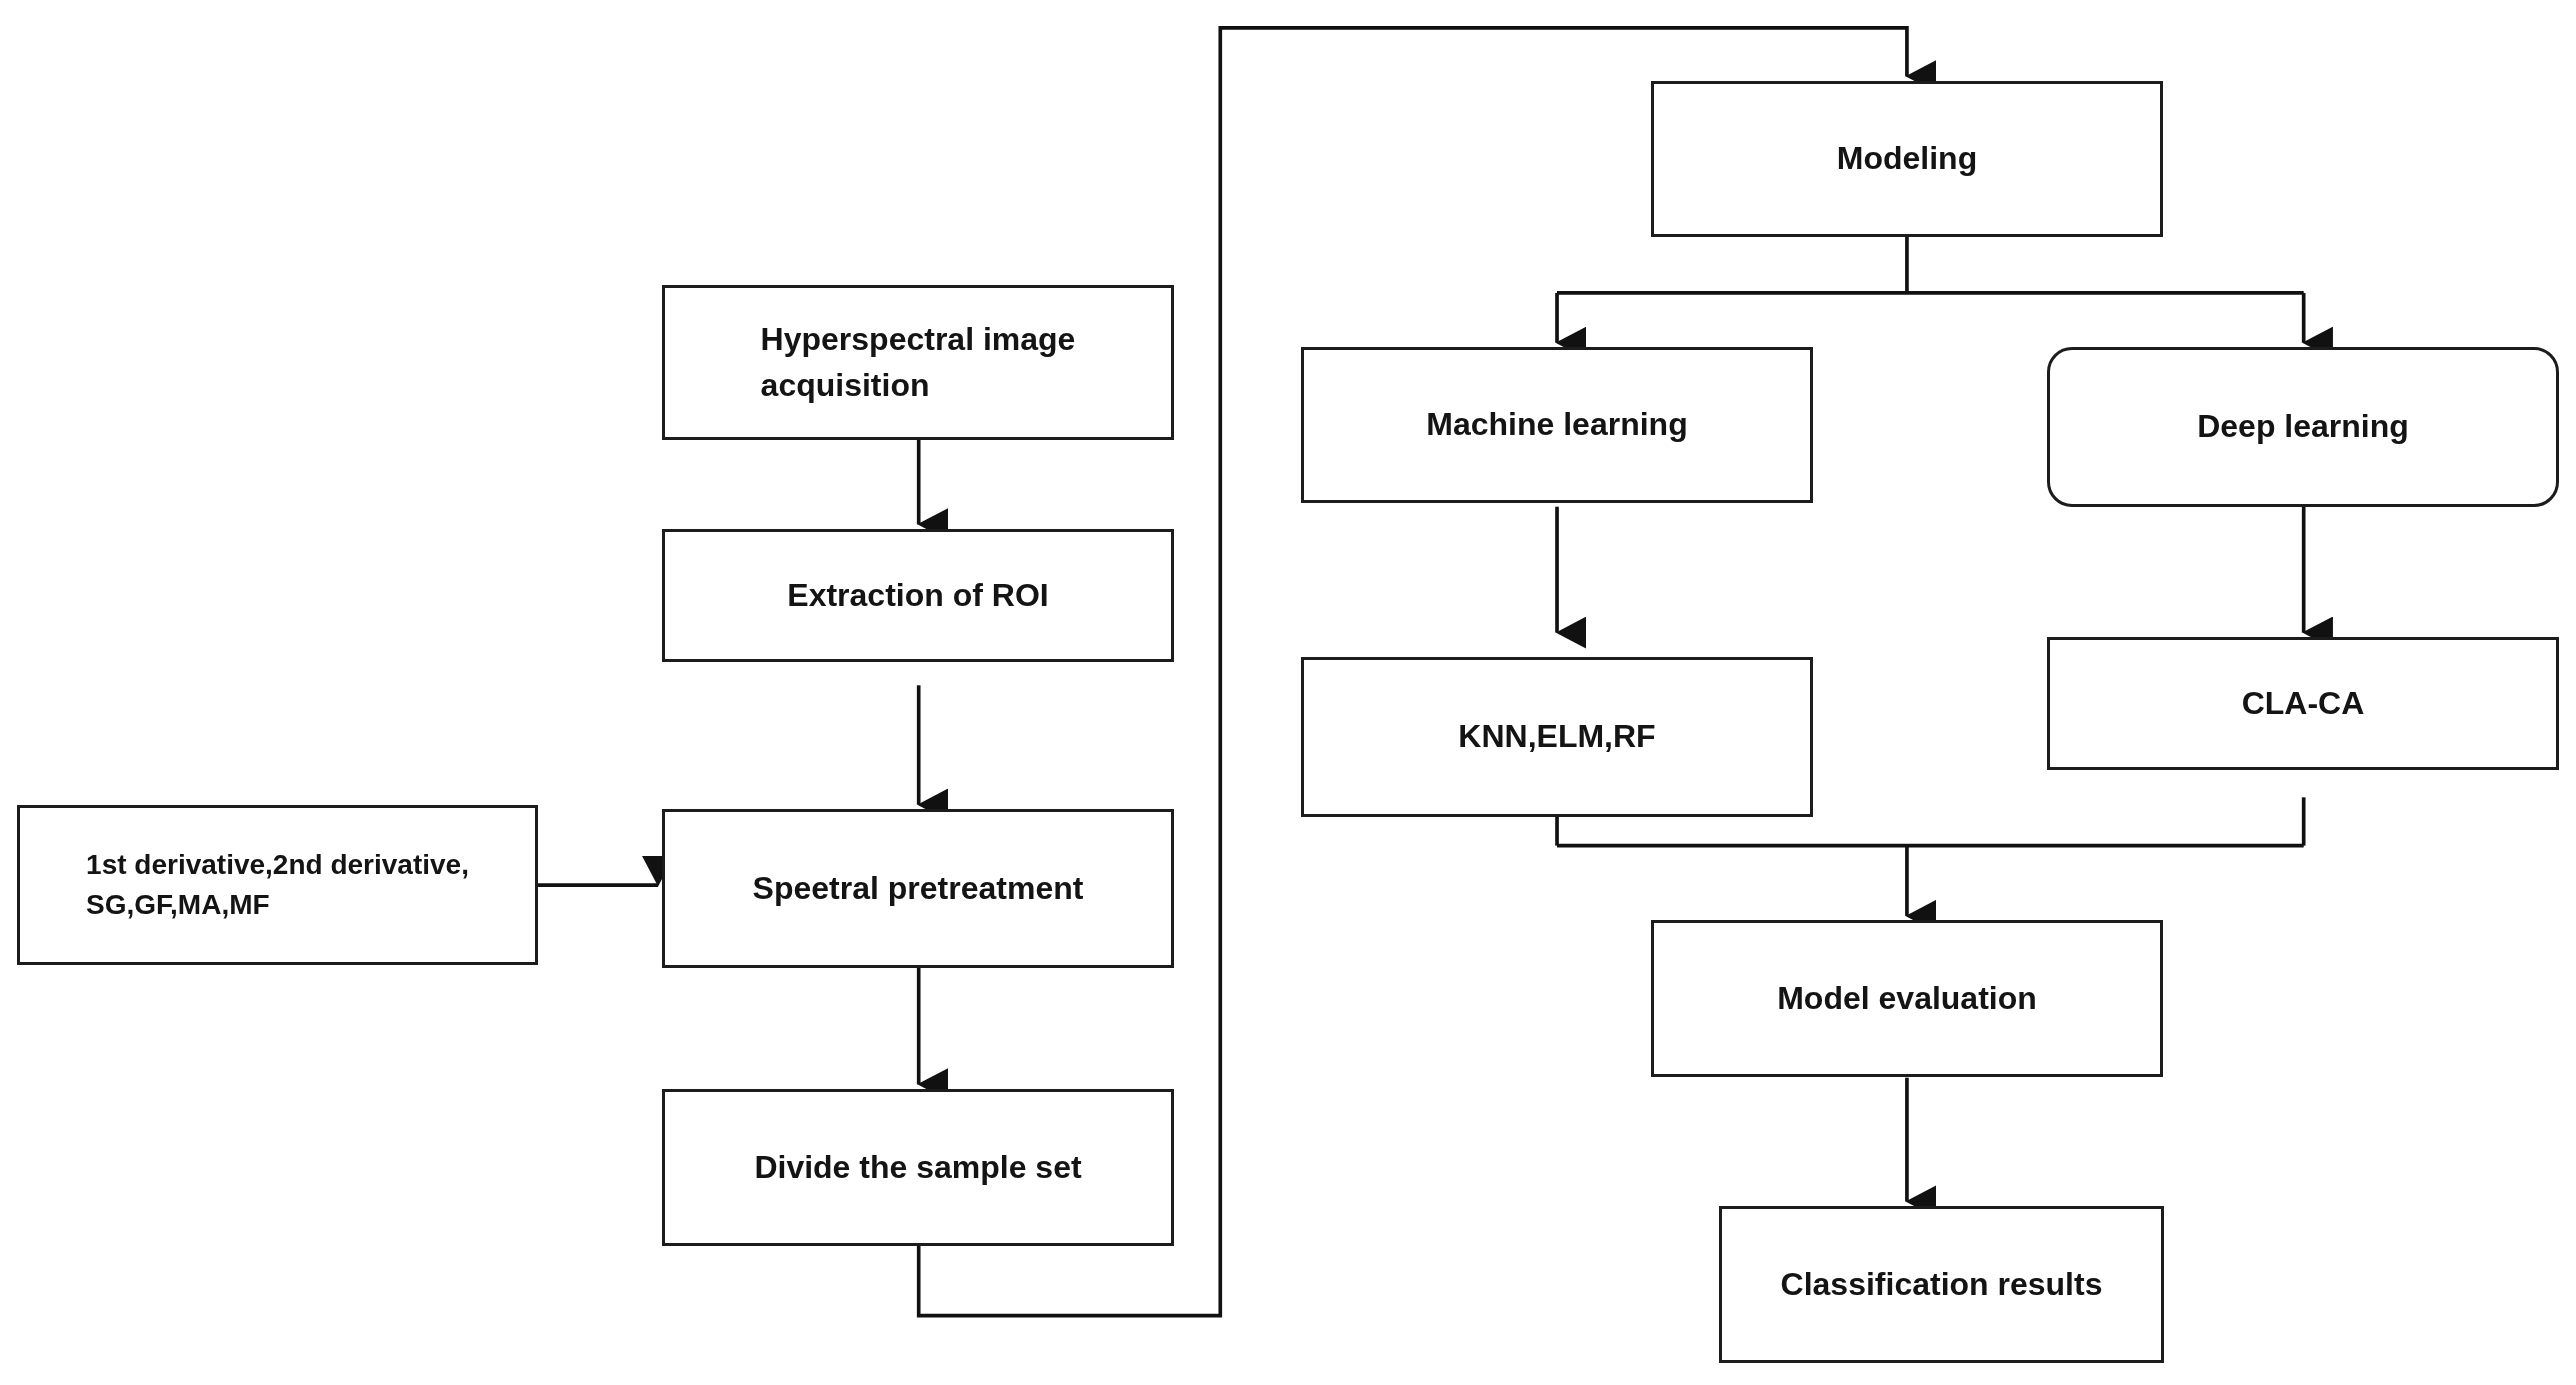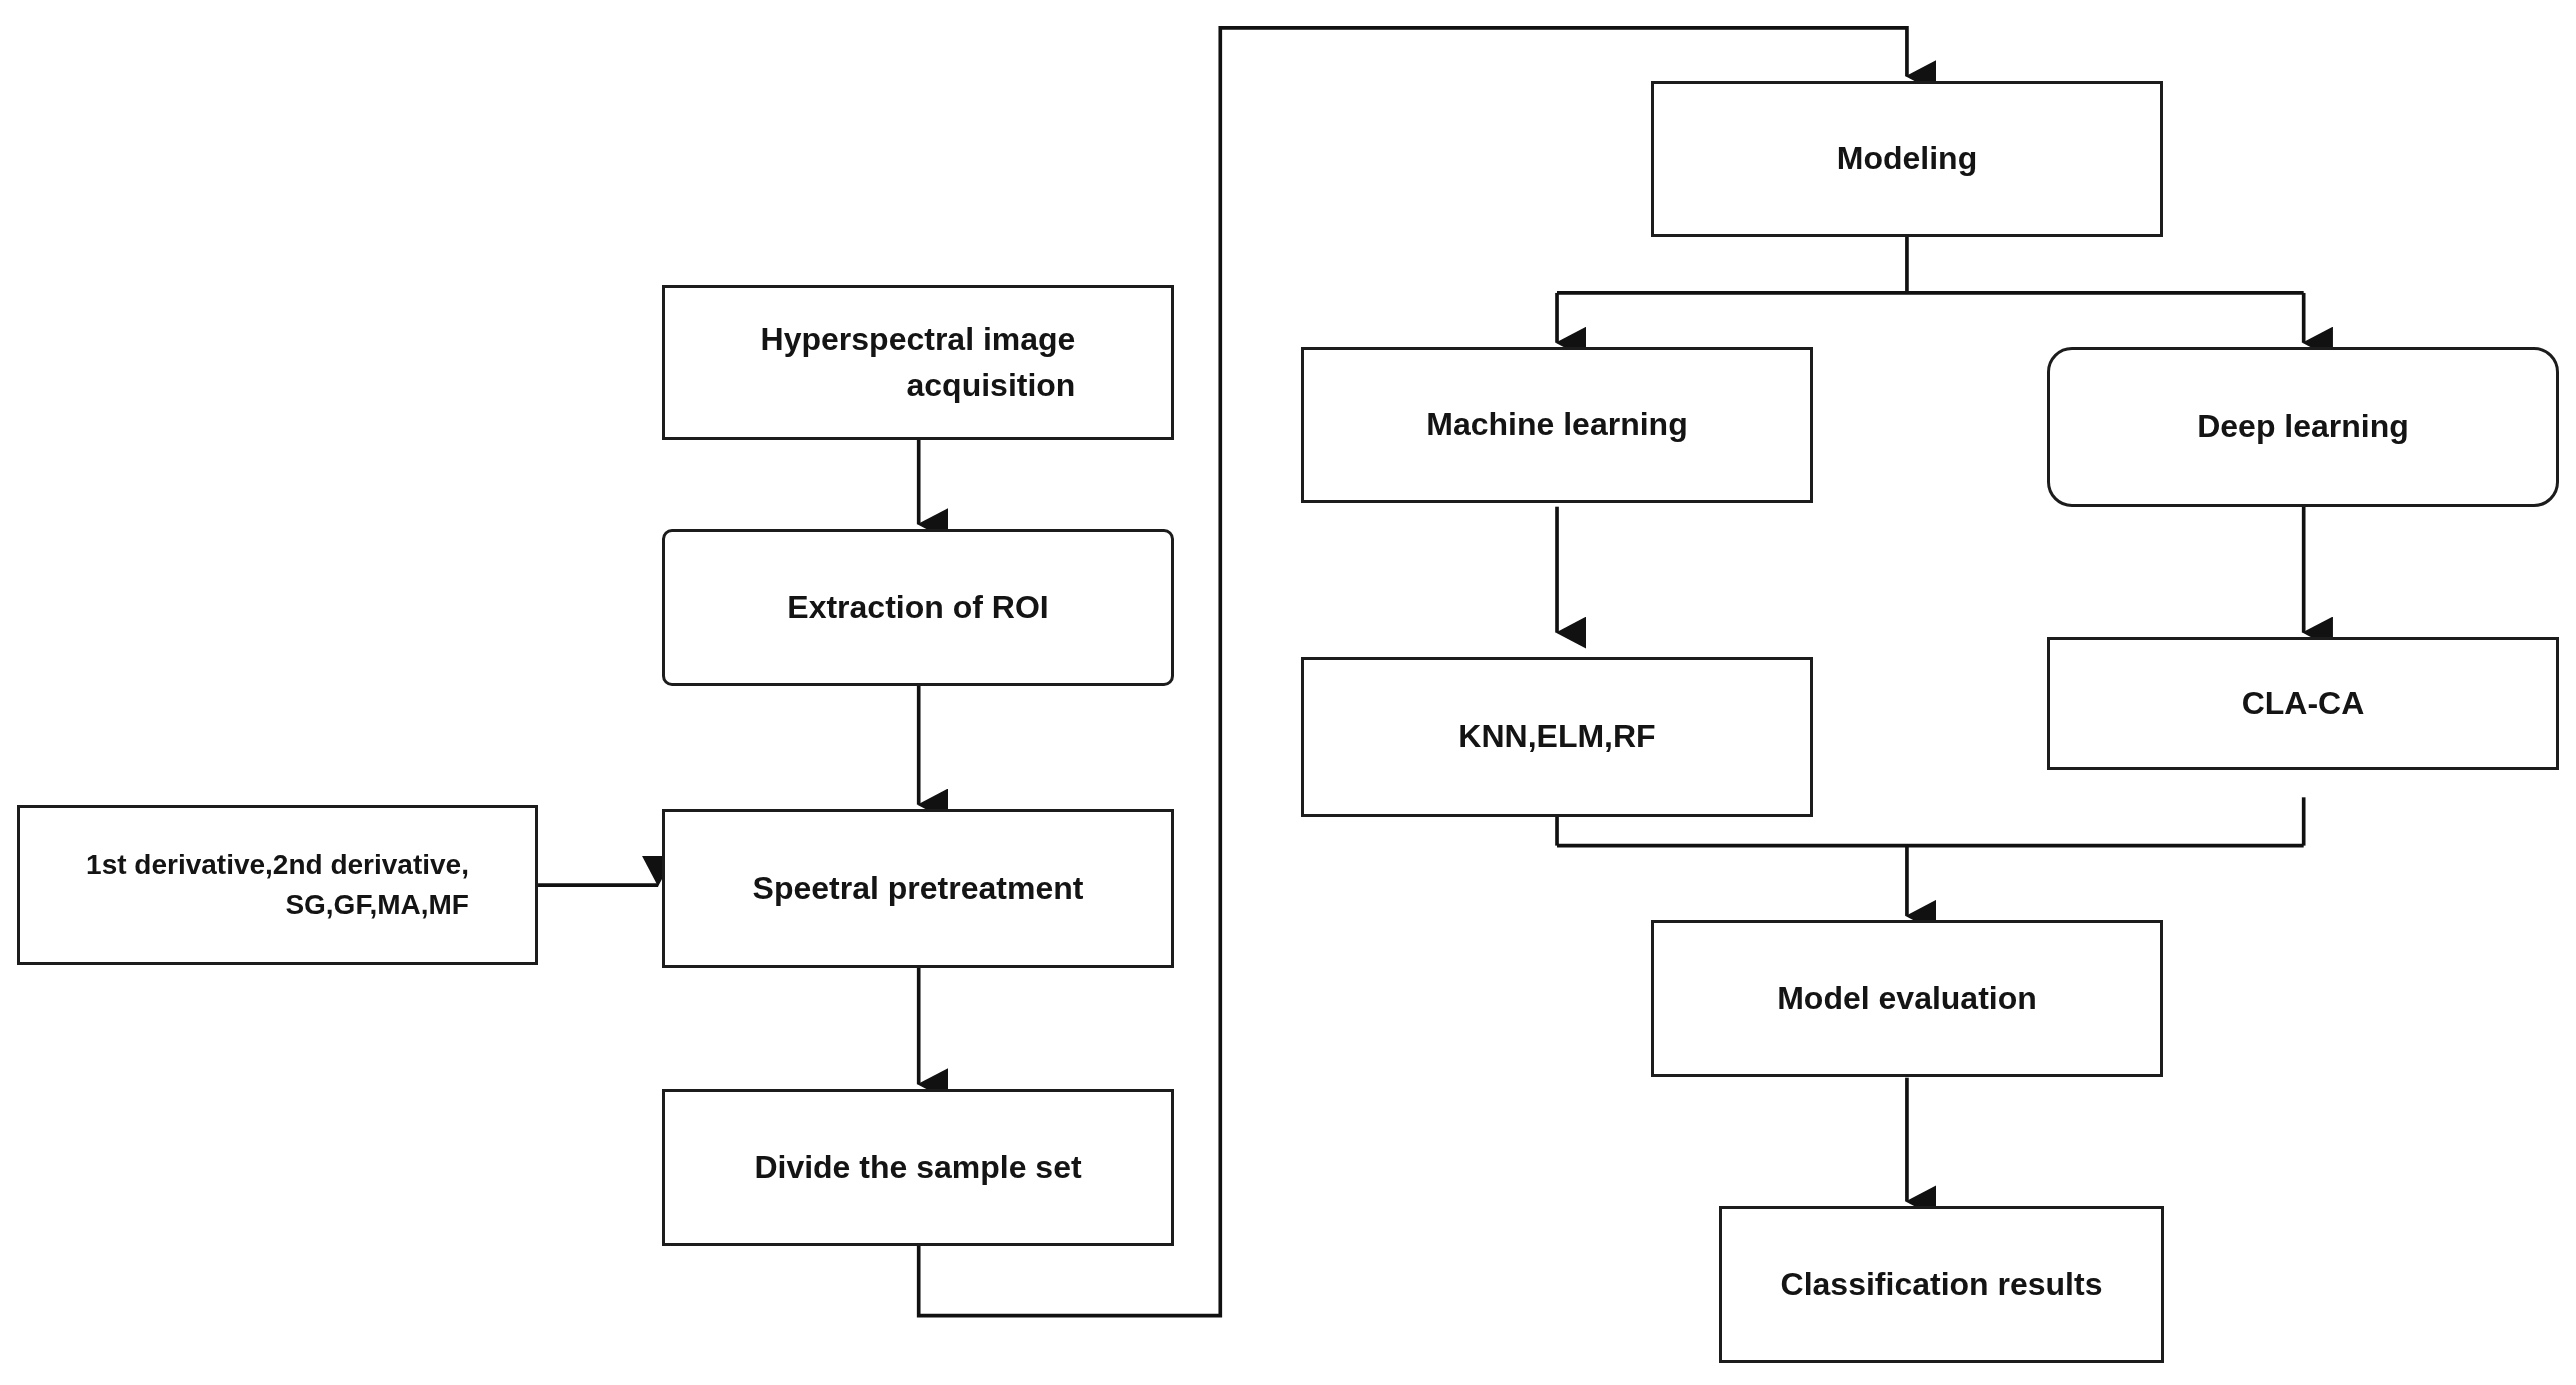--- a/index.html
+++ b/index.html
@@ -25,21 +25,21 @@
     height: 1386px;
   }
   .flow-node {
     position: absolute;
     box-sizing: border-box;
     background: #ffffff;
     border: 3.7px solid #1c1c1c;
     display: flex;
     align-items: center;
     justify-content: center;
-    text-align: right;
+    text-align: left;
   }
   .flow-node .node-label {
     font-weight: bold;
     font-size: 32px;
     line-height: 1.42;
     color: #141414;
     white-space: pre-line;
     padding: 0 10.2px;
   }
   .flow-node.small-text .node-label {
@@ -79,21 +79,21 @@
     <line x1="2605" y1="1155" x2="2605" y2="1251" stroke="#111111" stroke-width="5" marker-end="url(#arrow)"></line>
 
     <line x1="2605" y1="1472" x2="2605" y2="1641" stroke="#111111" stroke-width="5" marker-end="url(#arrow)"></line>
   </svg>
 
   <div class="flow-node" style="left:662px; top:253px; width:512px; height:155px;margin-top:32px;">
     <span class="node-label">Hyperspectral image
 acquisition</span>
   </div>
 
-  <div class="flow-node" style="left:662px; top:529px; width:512px; height:157px;border-radius:10px;">
+  <div class="flow-node" style="left:662px; top:529px; width:512px; height:133px;">
     <span class="node-label">Extraction of ROI</span>
   </div>
 
   <div class="flow-node" style="left:662px; top:809px; width:512px; height:159px;">
     <span class="node-label">Speetral pretreatment</span>
   </div>
 
   <div class="flow-node small-text" style="left:17px; top:805px; width:521px; height:160px;">
     <span class="node-label">1st derivative,2nd derivative,
 SG,GF,MA,MF</span>

